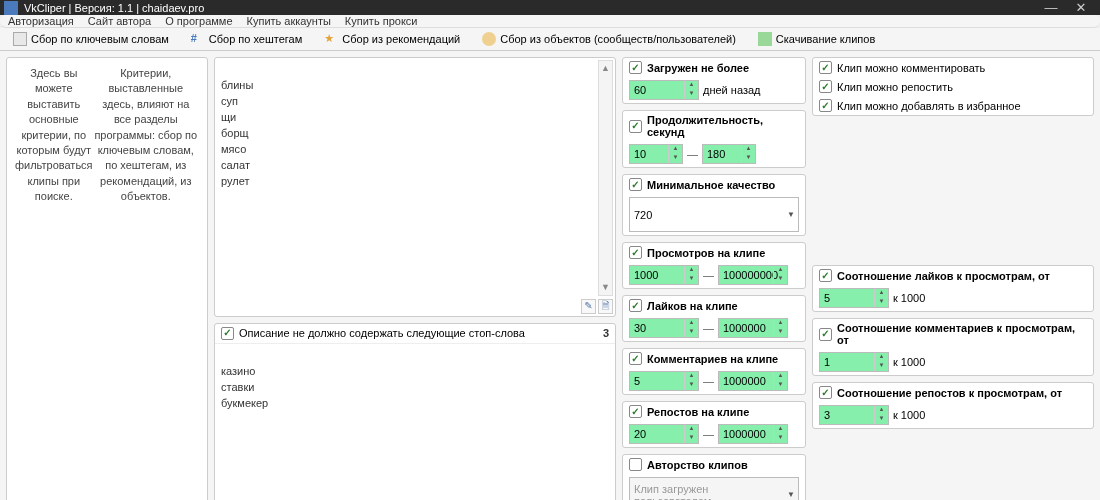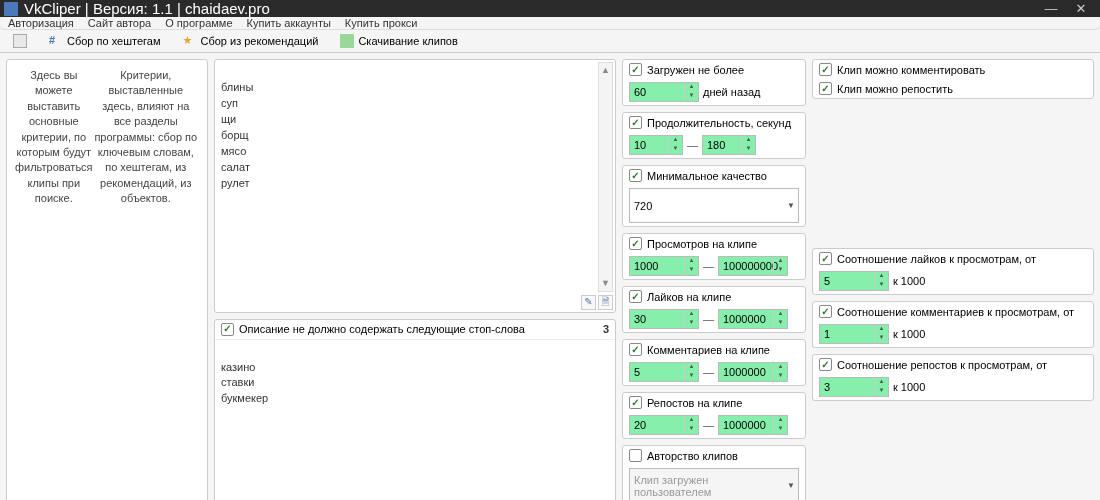--- a/index.html
+++ b/index.html
@@ -1,35 +1,35 @@
 <!DOCTYPE html>
 <html><head>
 <meta charset="utf-8">
 <style>
 * { box-sizing: border-box; margin: 0; padding: 0; font-family: Tahoma, Arial, sans-serif; font-size: 11px; }
 body { background: #f0f0f0; width: 1100px; height: 500px; overflow: hidden; display: flex; flex-direction: column; }
 .titlebar { background: #2a2a2a; color: #fff; height: 20px; display: flex; align-items: center; padding: 0 4px; }
 .titlebar .icon { width: 14px; height: 14px; background: #4a7abc; margin-right: 6px; }
-.titlebar .title { flex: 1; font-size: 15px; }
+.titlebar .title { flex: 1; font-size: 11px; }
 .titlebar .winbtn { width: 30px; text-align: center; color: #ccc; font-size: 13px; cursor: pointer; }
 .menubar { background: #f5f5f5; height: 22px; display: flex; align-items: center; gap: 14px; padding: 0 8px; border-bottom: 1px solid #ddd; border-radius: 6px; }
 .menubar span { cursor: pointer; color: #333; }
 .toolbar { background: #f5f5f5; height: 28px; display: flex; align-items: center; gap: 4px; padding: 0 4px; border-bottom: 1px solid #ccc; }
 .toolbar .tbtn { display: flex; align-items: center; gap: 4px; padding: 3px 8px; cursor: pointer; border: 1px solid transparent; border-radius: 3px; }
 .toolbar .tbtn.active { background: #fde9a8; border: 1px solid #e5c35a; }
 .toolbar .ticon { width: 14px; height: 14px; display: inline-block; }
 .content { flex:1; display:flex; gap:6px; padding:6px; background:#f5f5f5; }
 .sidepanel { width: 202px; background:#fff; border:1px solid #ccc; border-radius:3px; padding:8px; display:flex; flex-direction:row; justify-content:center; text-align:center; color:#444; line-height:1.4; }
 .midcol { width: 402px; display:flex; flex-direction:column; gap:6px; }
 .rightcol { flex:1; display:flex; gap:6px; }
 .rc1 { width: 184px; display:flex; flex-direction:column; gap:6px; }
 .rc2 { flex:1; display:flex; flex-direction:column; gap:6px; }
 .panel { background:#fff; border:1px solid #ccc; border-radius:3px; }
 .panel-head { display:flex; align-items:center; padding:3px 6px; border-bottom:1px solid #eee; }
-.panel-head.noborder { border-bottom:none; }
+.panel-head.noborder { border-bottom:none;font-weight:bold; }
 .panel-head .count { color:#333; font-weight:bold; margin-left:auto; }
 .chk { width:13px; height:13px; border:1px solid #888; border-radius:2px; margin-right:5px; display:inline-flex; align-items:center; justify-content:center; background:#fff; cursor:pointer; flex-shrink:0; }
 .chk.on::after { content:"✓"; font-size:10px; color:#2a7a2a; font-weight:bold; line-height:1; }
 .textarea { flex:1; padding:4px 6px; color:#333; line-height:1.45; position:relative; white-space:pre-line; }
 .textarea .scroll { position:absolute; right:2px; top:2px; width:15px; height:calc(100% - 22px); background:#f4f4f4; border:1px solid #ddd; }
 .textarea .scroll .arrow{position:absolute; left:2px; font-size:9px; color:#888;}
 .textarea .footer-icons{position:absolute; right:2px; bottom:2px; display:flex; gap:2px;}
 .textarea .footer-icons span{width:15px;height:15px;border:1px solid #ccc;background:#f8f8f8;display:inline-flex;align-items:center;justify-content:center;font-size:10px;color:#5577aa;cursor:pointer;}
 .kw { flex:1; display:flex; flex-direction:column; }
 .row { display:flex; align-items:center; gap:4px; padding:3px 6px; }
@@ -58,28 +58,33 @@
   <span>Авторизация</span>
   <span>Сайт автора</span>
   <span>О программе</span>
   <span>Купить аккаунты</span>
   <span>Купить прокси</span>
 </div>
 
 <div class="toolbar">
   <div class="tbtn">
       <span class="ticon" style="background:#e8e8e8;border:1px solid #aaa;"></span>
+      <span>Сбор по ключевым словам</span>
     </div>
   <div class="tbtn">
       <span class="ticon" style="color:#4a7abc;font-weight:bold;">#</span>
       <span>Сбор по хештегам</span>
     </div>
   <div class="tbtn">
       <span class="ticon" style="color:#e5a33a;">★</span>
       <span>Сбор из рекомендаций</span>
+    </div>
+  <div class="tbtn">
+      <span class="ticon" style="background:#f0d090;border-radius:50%;"></span>
+      <span>Сбор из объектов (сообществ/пользователей)</span>
     </div>
   <div class="tbtn">
       <span class="ticon" style="background:#9ad89a;"></span>
       <span>Скачивание клипов</span>
     </div>
 </div>
 
 <div class="content">
 
   <div class="sidepanel">
@@ -287,20 +292,24 @@
     <div class="rc2">
       <div class="panel">
         <div class="simple-check-row">
             <span class="chk on"></span>
             <span>Клип можно комментировать</span>
           </div>
         <div class="simple-check-row">
             <span class="chk on"></span>
             <span>Клип можно репостить</span>
           </div>
+        <div class="simple-check-row">
+            <span class="chk on"></span>
+            <span>Клип можно добавлять в избранное</span>
+          </div>
       </div>
 
       <div style="height:137px"></div>
 
       <div class="panel">
         <div class="panel-head noborder">
             <span class="chk on"></span>
             <span>Соотношение лайков к просмотрам, от</span>
           </div>
         <div class="row">

